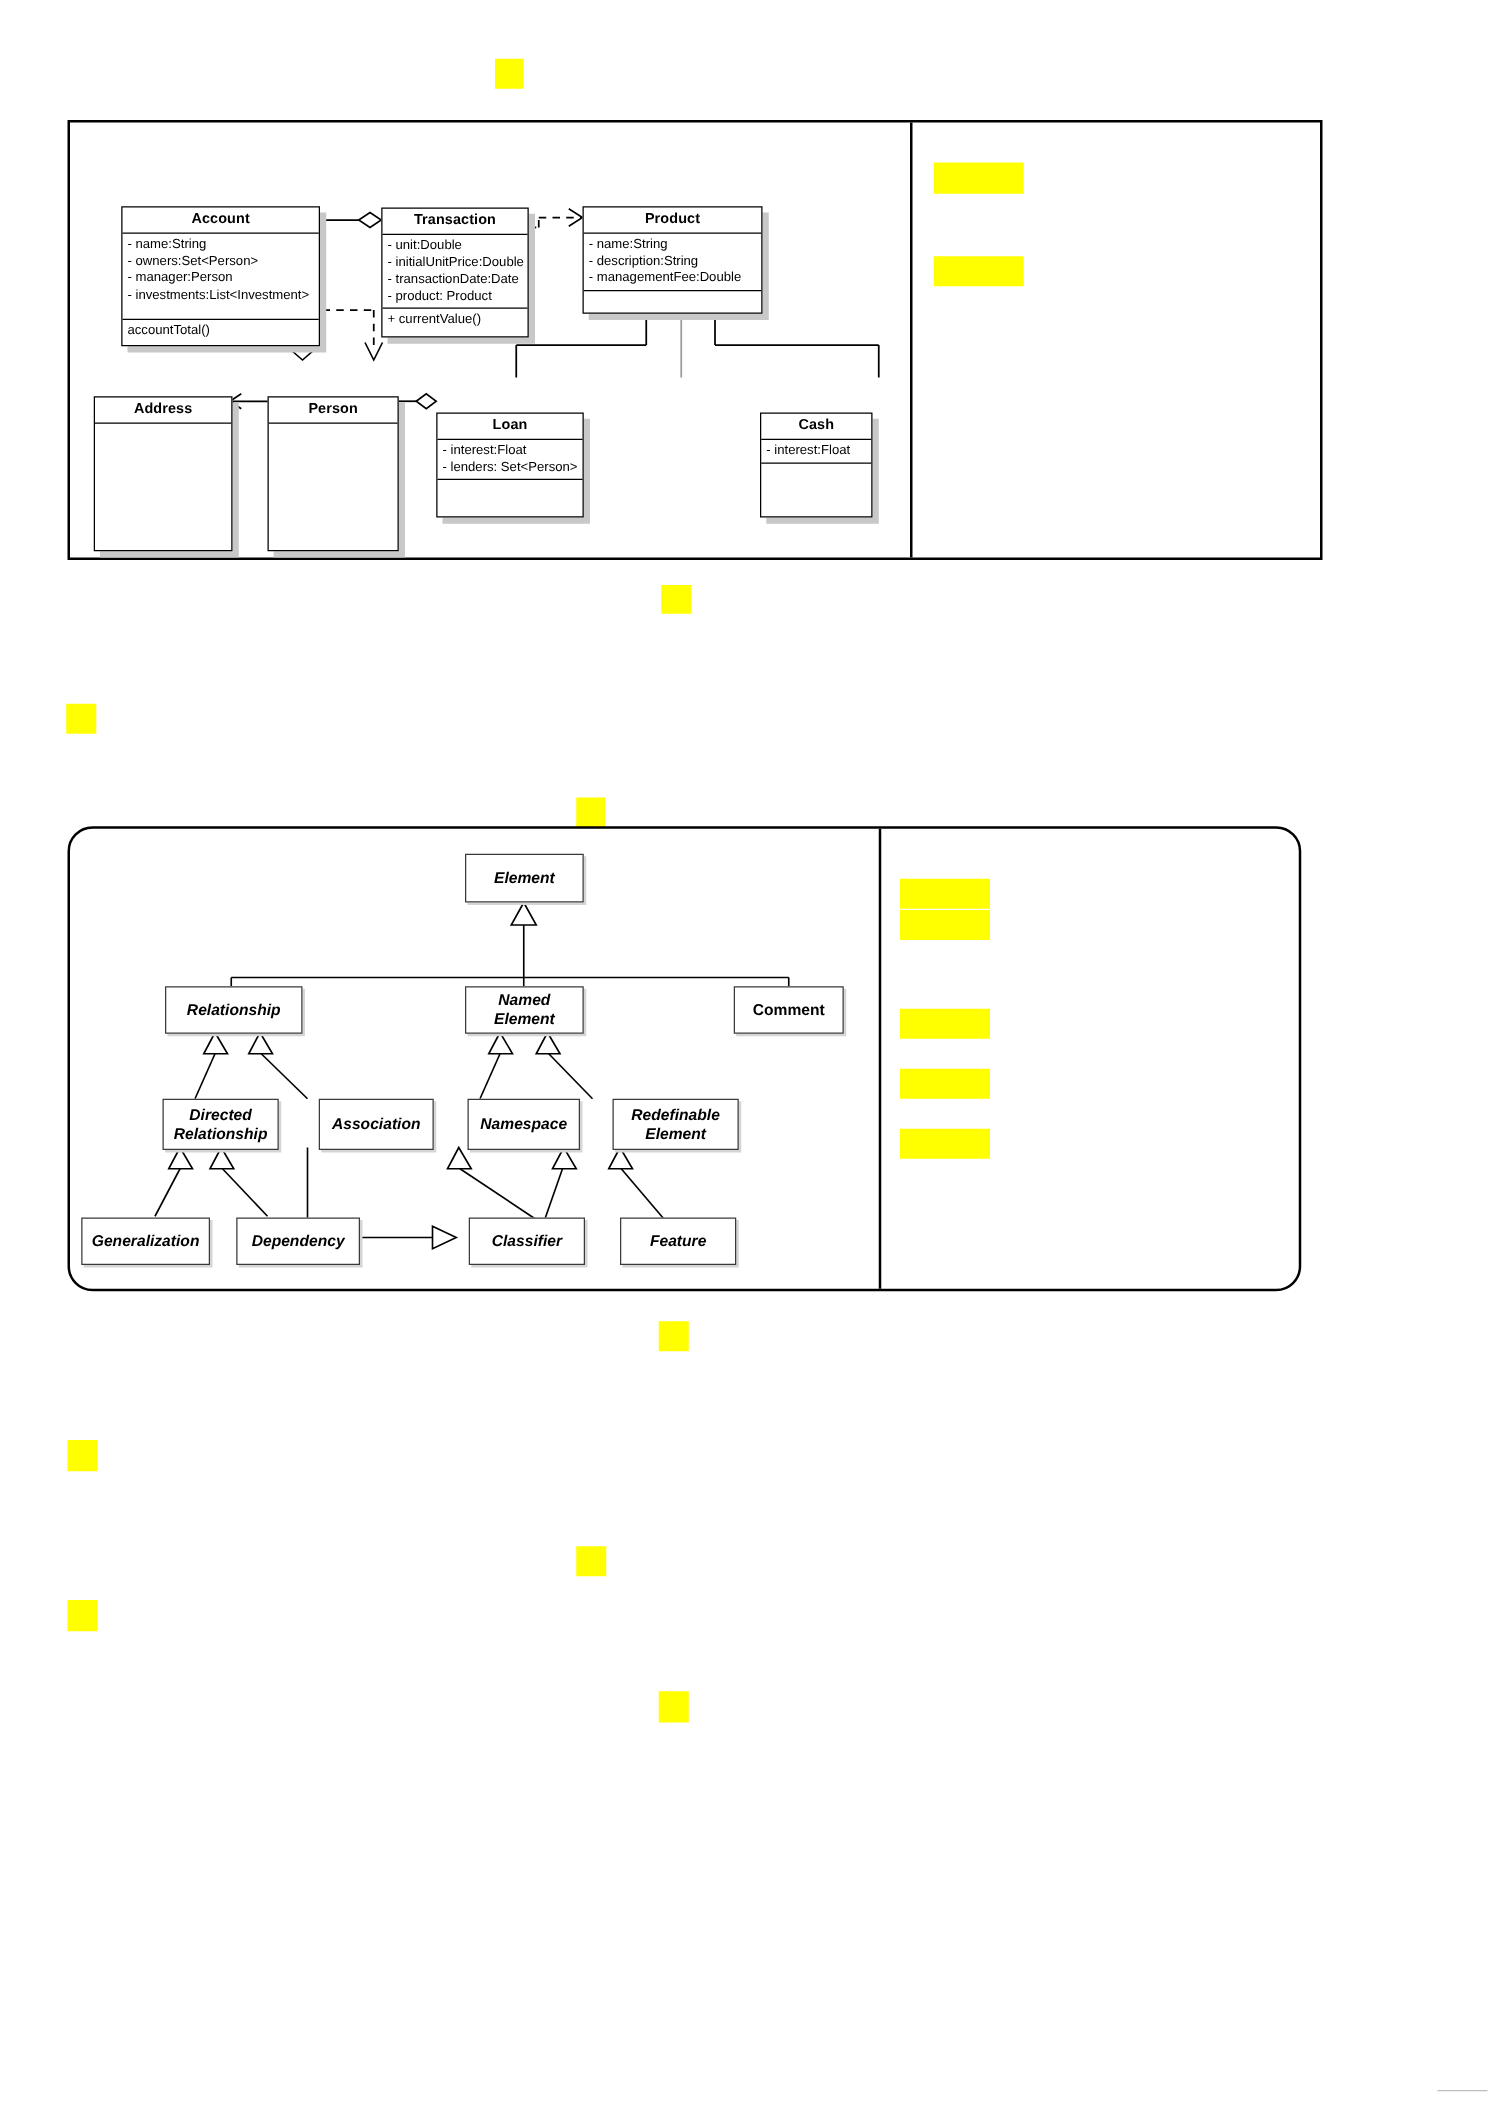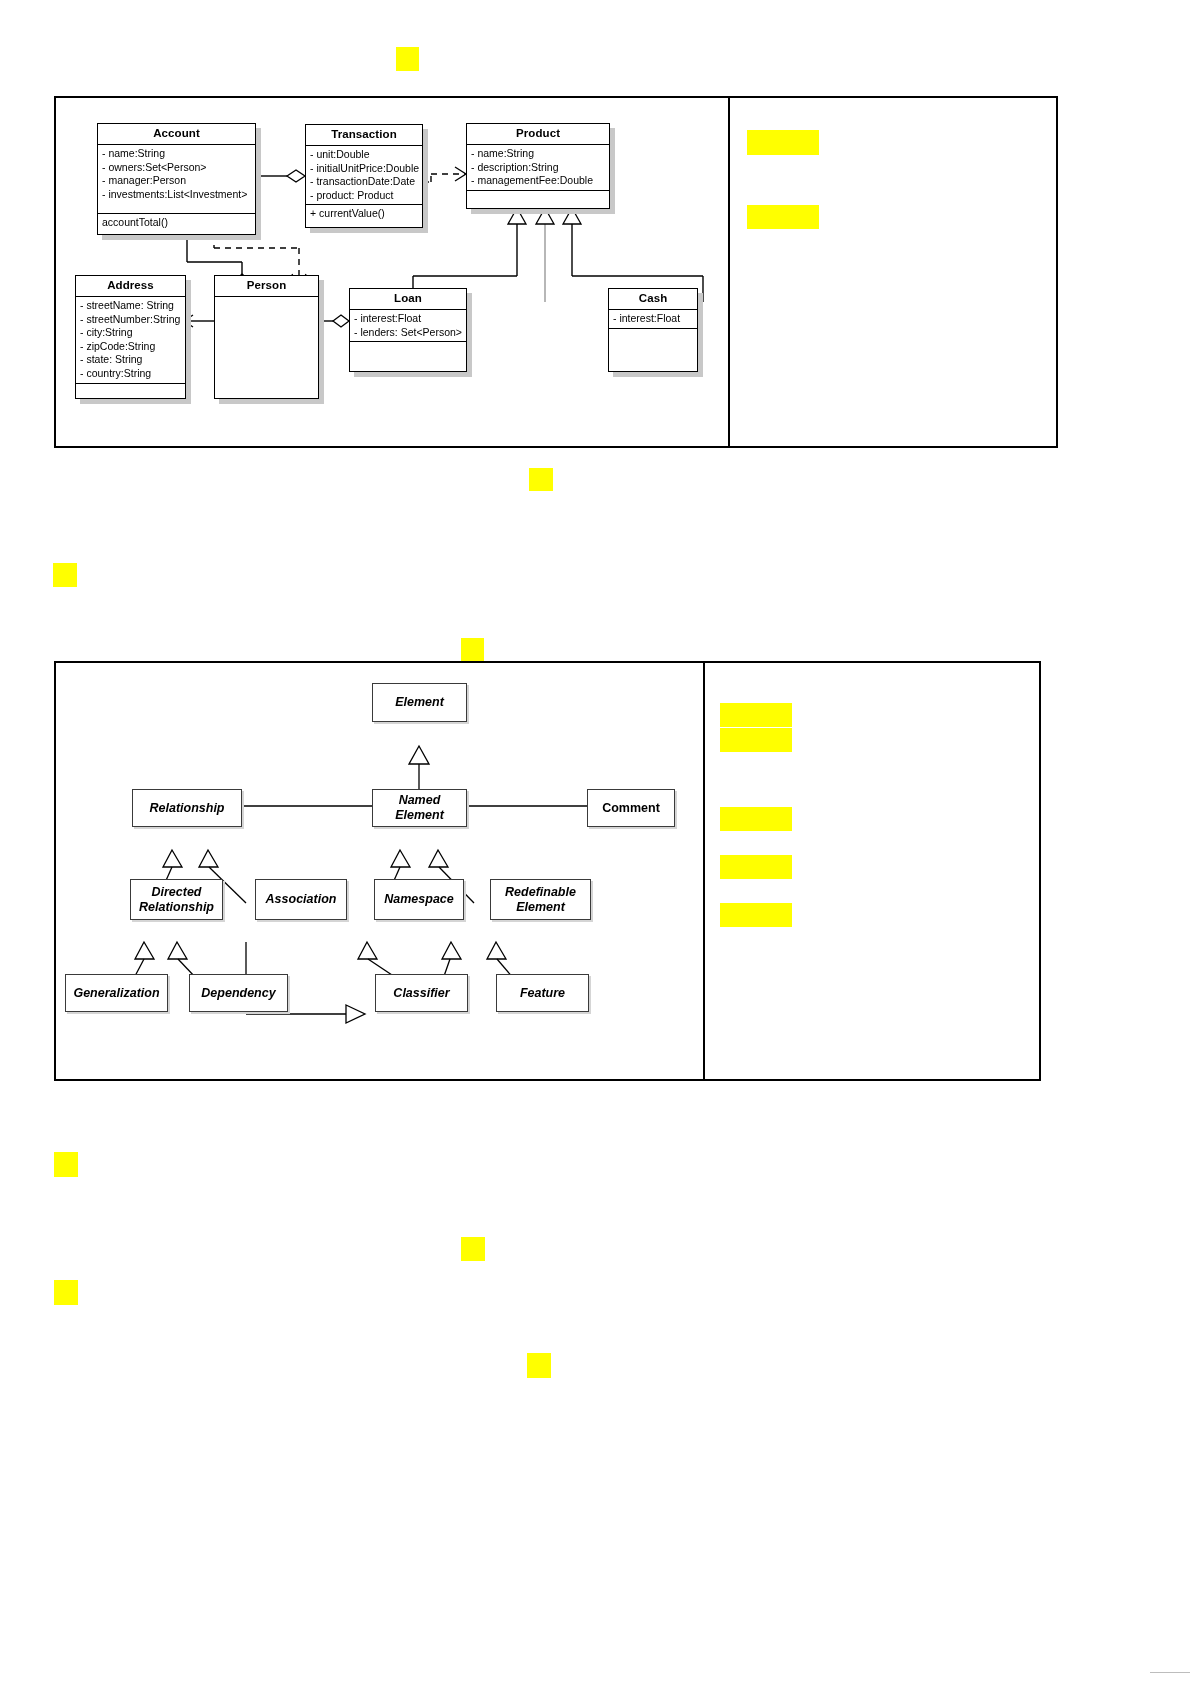--- a/index.html
+++ b/index.html
@@ -39,20 +39,21 @@
   }
   .notes-panel { position: absolute; top: 0; bottom: 0; }
 
   
   .uml-class {
     position: absolute;
     box-sizing: border-box;
     background: #ffffff;
     border: 1.5px solid #000000;
     z-index: 5;
+    margin-top: 42px;
   }
   .uml-class.shadowed {
     box-shadow: 5px 5px 0 0 #c8c8c8;
   }
   .uml-name {
     text-align: center;
     font-weight: bold;
     font-size: 11.5px;
     line-height: 17px;
     padding: 1px 2px 2px 2px;
@@ -200,28 +201,20 @@
       <div class="uml-compartment">
         <div>- name:String</div>
         <div>- description:String</div>
         <div>- managementFee:Double</div>
       </div>
       <div class="uml-compartment last empty"></div>
     </div>
 
     <div class="uml-class shadowed" style="left:19px;top:177px;width:111px;height:124px;">
       <div class="uml-name">Address</div>
-      <div class="uml-compartment">
-        <div>- streetName: String</div>
-        <div>- streetNumber:String</div>
-        <div>- city:String</div>
-        <div>- zipCode:String</div>
-        <div>- state: String</div>
-        <div>- country:String</div>
-      </div>
       <div class="uml-compartment last empty"></div>
     </div>
 
     <div class="uml-class shadowed" style="left:158px;top:177px;width:105px;height:124px;">
       <div class="uml-name">Person</div>
       <div class="uml-compartment last empty"></div>
     </div>
 
     <div class="uml-class shadowed" style="left:293px;top:190px;width:118px;height:84px;">
       <div class="uml-name">Loan</div>
@@ -240,21 +233,21 @@
       </div>
       <div class="uml-compartment last empty" style="min-height:36px;"></div>
     </div>
 
     <div class="notes-panel" style="left:674px;width:326px;">
       <div class="redact" style="left:17px;top:32px;width:72px;height:25px;"></div>
       <div class="redact" style="left:17px;top:107px;width:72px;height:24px;"></div>
     </div>
   </div>
 
-  <div class="figure-frame" style="left:54px;top:661px;width:987px;height:420px;">
+  <div class="figure-frame" style="left:54px;top:661px;width:987px;height:372px;border-radius:20px;">
 
     <div class="frame-divider" style="left:647px;"></div>
 
     <svg class="diag-svg" viewBox="0 0 983 368">
       <g stroke="#000" stroke-width="1.3" fill="none">
 
         <polygon points="363,59 353,77 373,77" fill="#fff" stroke="#000" stroke-width="1.3"></polygon>
         <line x1="363" y1="77" x2="363" y2="119"></line>
 
         <line x1="129" y1="119" x2="575" y2="119"></line>

